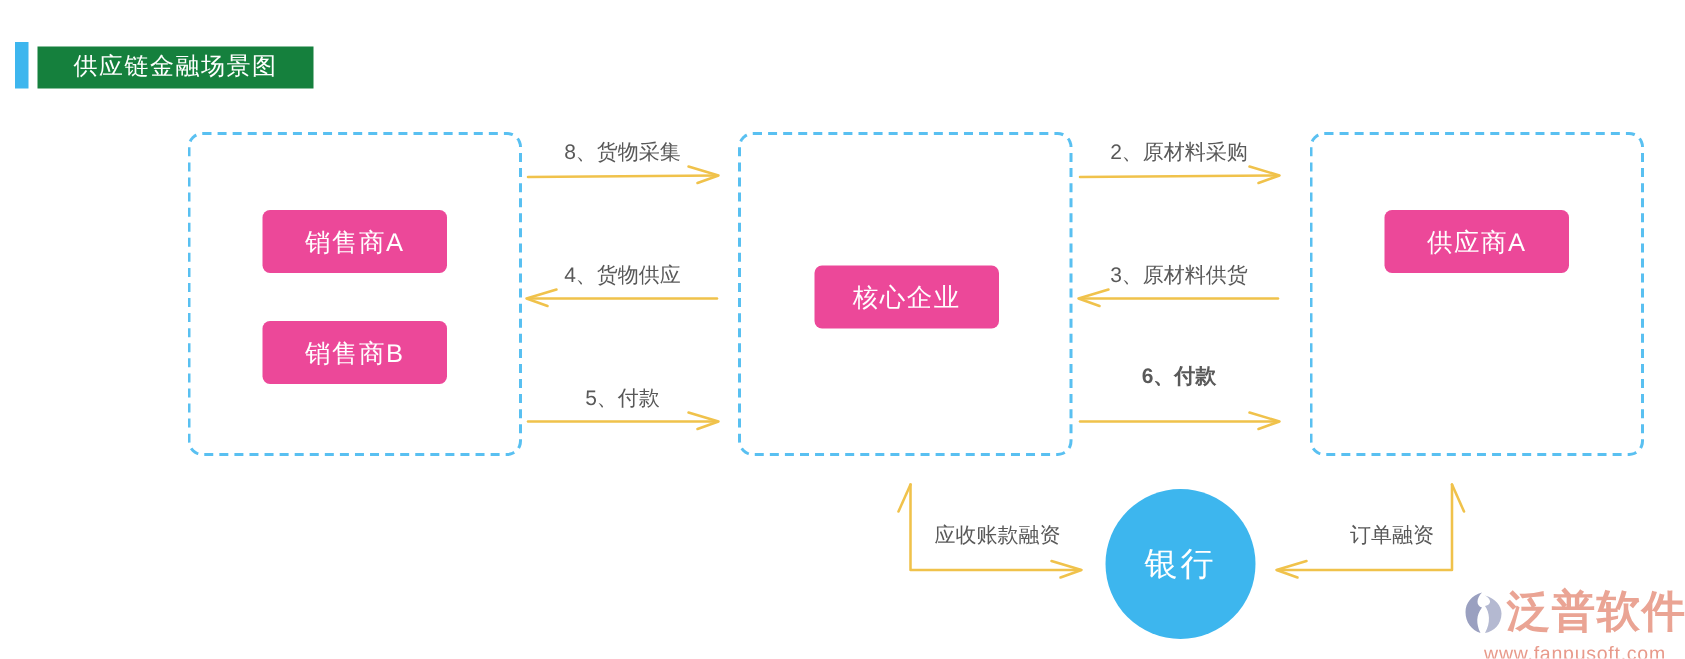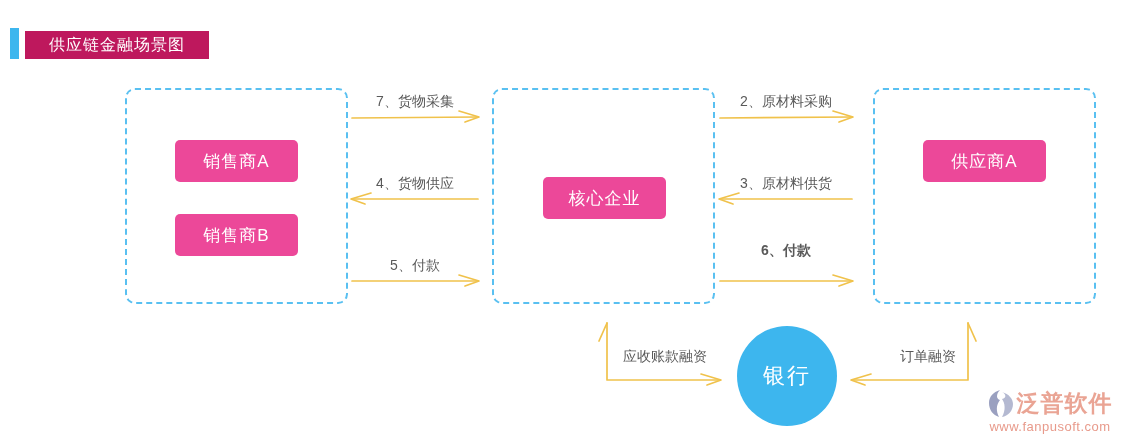--- a/index.html
+++ b/index.html
@@ -12,21 +12,21 @@
     overflow: hidden;
   }
   
   .accent-bar {
     position: absolute; left: 10px; top: 28px;
     width: 9px; height: 31px; background: #3db6ee;
   }
   .title-box {
     position: absolute; left: 25px; top: 31px;
     width: 184px; height: 28px;
-    background: #be185d; color: #ffffff;
+    background: #15803d; color: #ffffff;
     font-size: 16px; line-height: 28px; text-align: center;
     letter-spacing: 1px;
   }
   
   .group-box {
     position: absolute; top: 88px;
     width: 223px; height: 216px;
     border: 2px dashed #59c0f1;
     border-radius: 10px;
     background: #ffffff;
@@ -72,21 +72,21 @@
     stroke: #f0c24b; stroke-width: 1.7;
     fill: none; stroke-linecap: round; stroke-linejoin: round;
   }
   
   .watermark {
     position: absolute; left: 981px; top: 388px;
     width: 138px; text-align: center;
   }
   .wm-row { display: flex; align-items: center; justify-content: center; gap: 3px; }
   .wm-brand {
-    font-size: 23px; font-weight: bold;
+    font-size: 29px; font-weight: bold;
     color: #eaa494; letter-spacing: 1px; white-space: nowrap;
   }
   .wm-url {
     font-size: 13px; font-weight: normal;
     color: #e89a8b; letter-spacing: 0.5px; margin-top: 0px;
     white-space: nowrap;
   }
 </style>
 </head>
 <body>
@@ -147,21 +147,21 @@
       <path d="M701 374 L721 380 L707 385"></path>
     </g>
 
     <g>
       <path d="M976 341 L968 323"></path>
       <path d="M968 323 L968 380 L852 380"></path>
       <path d="M871 374 L851 380 L865 385"></path>
     </g>
   </svg>
 
-  <div class="flow-label" style="left:415px; top:93px;">7、货物采集</div>
+  <div class="flow-label" style="left:415px; top:93px;">8、货物采集</div>
   <div class="flow-label" style="left:415px; top:175px;">4、货物供应</div>
   <div class="flow-label" style="left:415px; top:257px;">5、付款</div>
   <div class="flow-label" style="left:786px; top:93px;text-align:center;">2、原材料采购</div>
   <div class="flow-label" style="left:786px; top:175px;">3、原材料供货</div>
   <div class="flow-label" style="left:786px; top:242px;font-weight:bold;">6、付款</div>
 
   <div class="flow-label" style="left:665px; top:348px;">应收账款融资</div>
   <div class="flow-label" style="left:928px; top:348px;">订单融资</div>
 
   <div class="bank-circle">银行</div>

